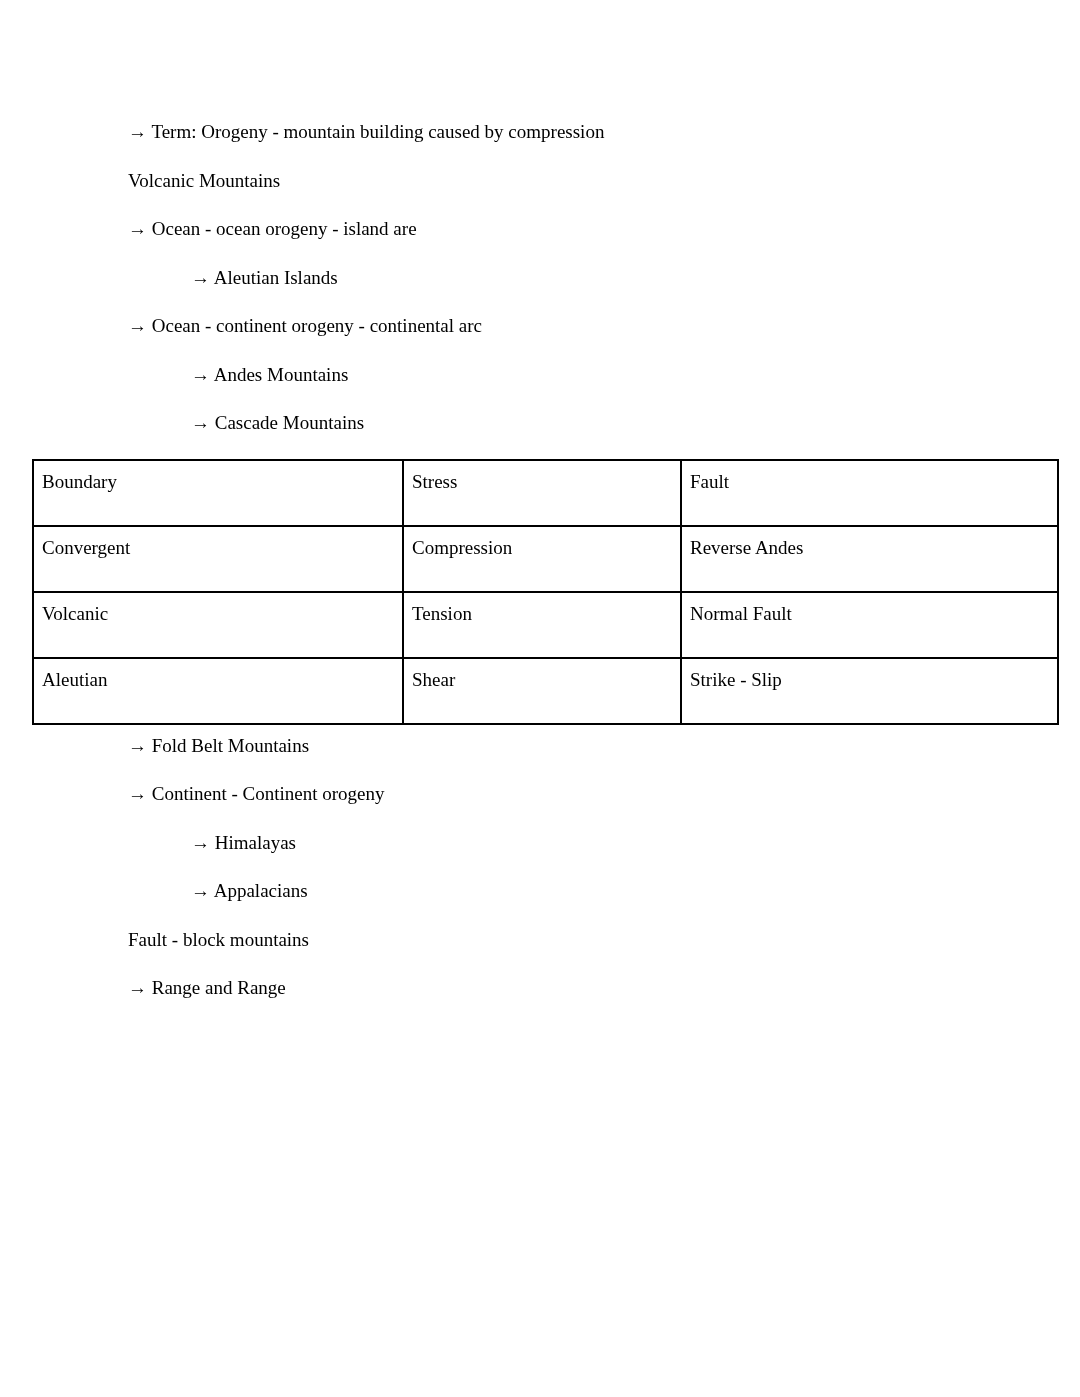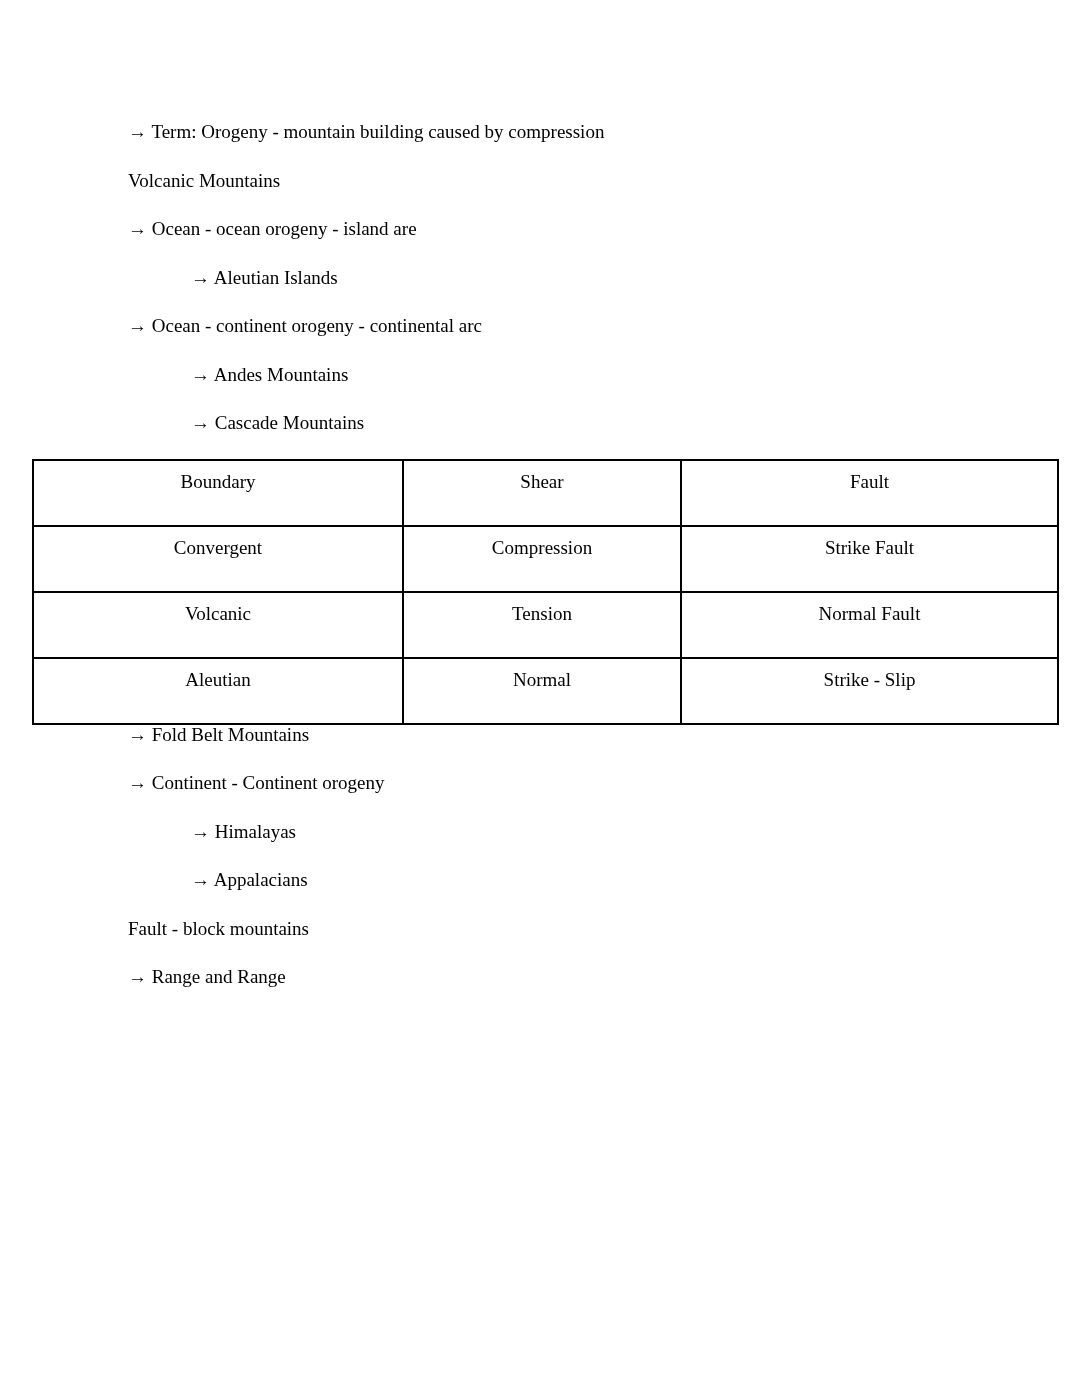--- a/index.html
+++ b/index.html
@@ -45,26 +45,26 @@
     margin-top: -3px;
     table-layout: fixed;
   }
   table.fault-table td {
     border: 2px solid #000000;
     vertical-align: top;
     padding: 10px 8px 8px 8px;
     font-size: 19px;
     height: 66px;
     box-sizing: border-box;
-    text-align: center;
   }
   td.col-boundary { width: 370px; }
   td.col-stress   { width: 278px; }
   td.col-fault    { width: 377px; }
   .notes-bottom {
+    padding-top: 11px;
   }
 </style>
 </head>
 <body>
 
 <div class="page">
 
   <div class="notes notes-top">
     <div class="note-line indent-1">→ Term: Orogeny - mountain building caused by compression</div>
     <div class="note-line indent-1">Volcanic Mountains</div>
@@ -73,36 +73,36 @@
     <div class="note-line indent-1">→ Ocean - continent orogeny - continental arc</div>
     <div class="note-line indent-2">→ Andes Mountains</div>
     <div class="note-line indent-2">→ Cascade Mountains</div>
   </div>
 
   <div class="notes">
     <table class="fault-table">
       <tbody>
         <tr>
           <td class="col-boundary">Boundary</td>
-          <td class="col-stress">Shear</td>
+          <td class="col-stress">Stress</td>
           <td class="col-fault">Fault</td>
         </tr>
         <tr>
           <td class="col-boundary">Convergent</td>
           <td class="col-stress">Compression</td>
-          <td class="col-fault">Strike Fault</td>
+          <td class="col-fault">Reverse Andes</td>
         </tr>
         <tr>
           <td class="col-boundary">Volcanic</td>
           <td class="col-stress">Tension</td>
           <td class="col-fault">Normal Fault</td>
         </tr>
         <tr>
           <td class="col-boundary">Aleutian</td>
-          <td class="col-stress">Normal</td>
+          <td class="col-stress">Shear</td>
           <td class="col-fault">Strike - Slip</td>
         </tr>
       </tbody>
     </table>
   </div>
 
   <div class="notes notes-bottom">
     <div class="note-line indent-1">→ Fold Belt Mountains</div>
     <div class="note-line indent-1">→ Continent - Continent orogeny</div>
     <div class="note-line indent-2">→ Himalayas</div>

